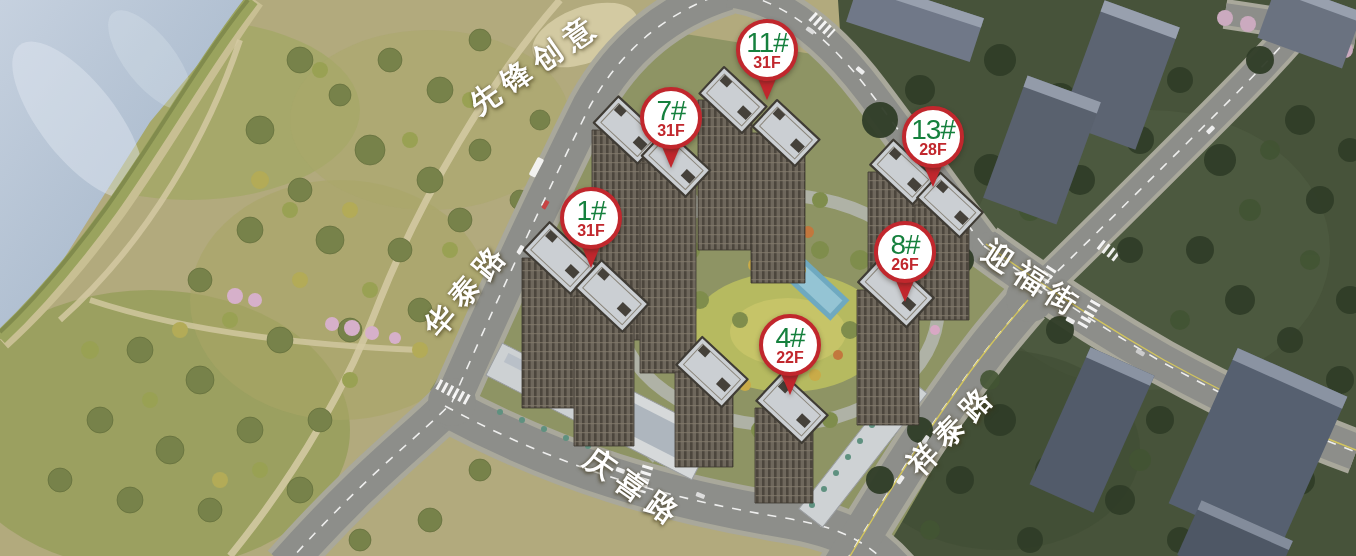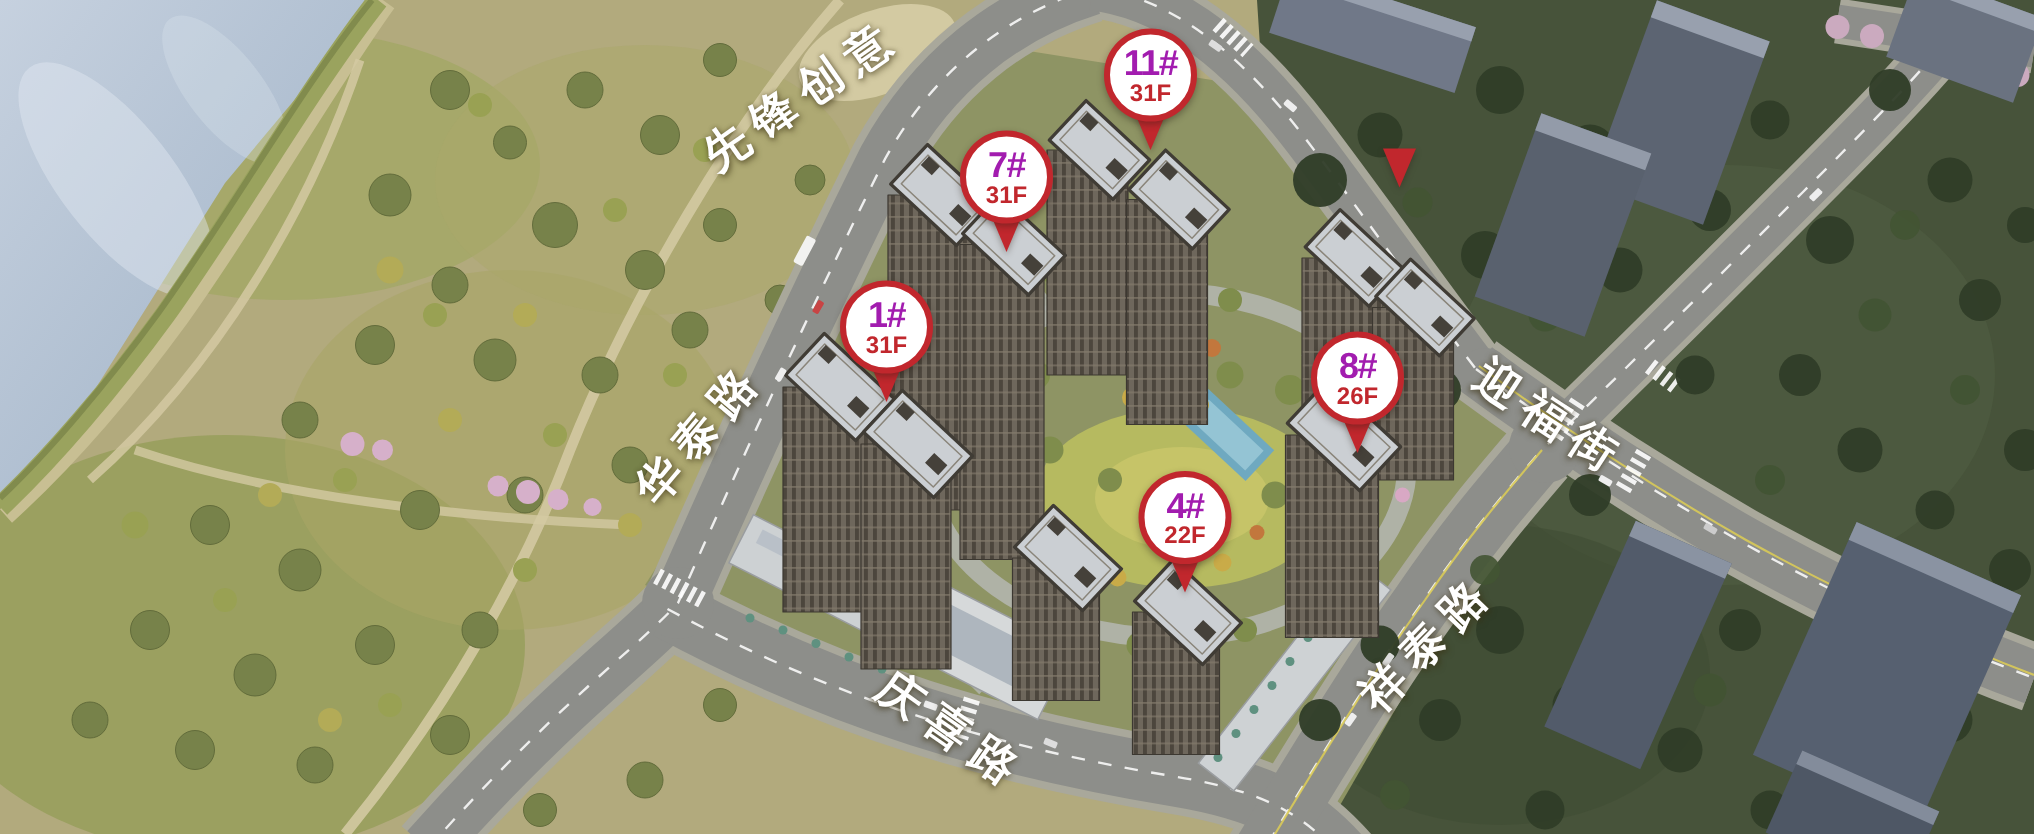--- a/index.html
+++ b/index.html
@@ -10,21 +10,21 @@
   }
   #scene{position:absolute;left:0;top:0;z-index:1;}
   
   .pin{position:absolute;width:62px;z-index:6;cursor:pointer;}
   .pin-head{
     width:62px;height:62px;box-sizing:border-box;border-radius:50%;
     background:#ffffff;border:4px solid #c1272d;
     display:flex;flex-direction:column;align-items:center;justify-content:center;
     box-shadow:0 2px 5px rgba(40,30,20,.4);
   }
-  .pin-num{color:#a21caf;font-weight:bold;font-size:24px;line-height:24px;letter-spacing:-1px;}
+  .pin-num{color:#15803d;font-weight:normal;font-size:28px;line-height:24px;letter-spacing:-1px;}
   .pin-floor{color:#c1272d;font-weight:bold;font-size:16px;line-height:15px;}
   .pin-tail{
     width:0;height:0;margin:-7px auto 0 auto;position:relative;z-index:-1;
     border-left:11px solid transparent;border-right:11px solid transparent;
     border-top:26px solid #c1272d;
     filter:drop-shadow(0 2px 2px rgba(40,30,20,.35));
   }
   
   .road-label{
     position:absolute;z-index:5;color:#ffffff;font-weight:bold;
@@ -500,14 +500,18 @@
 
 <div class="pin" style="left:736px;top:19px;">
   <div class="pin-head">
     <div class="pin-num">11#</div>
     <div class="pin-floor">31F</div>
   </div>
   <div class="pin-tail"></div>
 </div>
 
 <div class="pin" style="left:902px;top:106px;">
+  <div class="pin-head">
+    <div class="pin-num">13#</div>
+    <div class="pin-floor">28F</div>
+  </div>
   <div class="pin-tail"></div>
 </div>
 
 </body></html>

